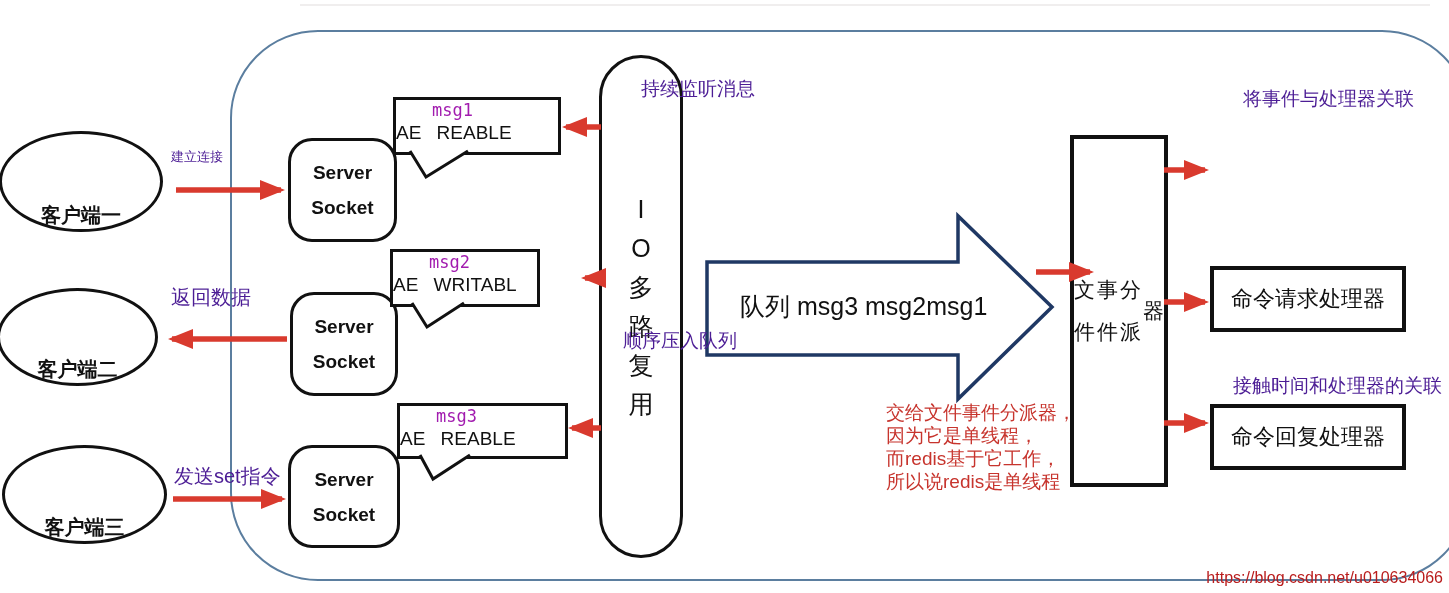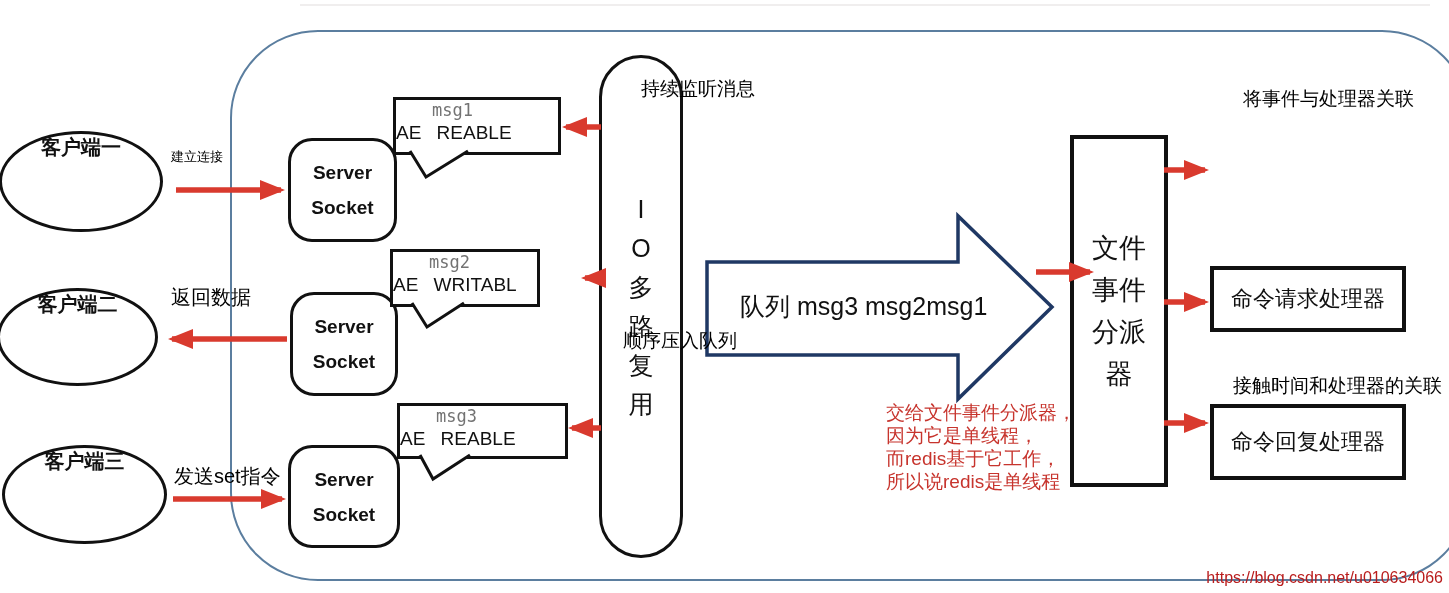--- a/index.html
+++ b/index.html
@@ -10,74 +10,74 @@
   .abs{position:absolute;box-sizing:border-box;}
   
   #container{
     left:230px;top:30px;width:1240px;height:551px;
     border:2.5px solid #5b7e9f;border-radius:88px;background:transparent;
   }
   #top-faint-line{left:300px;top:4px;width:1130px;height:2px;background:#f0eeee;}
   
   .client{
     border:3px solid #111;border-radius:50%;background:#fff;
-    display:flex;align-items:flex-start;justify-content:center;
+    display:flex;align-items:flex-end;justify-content:center;
     font-weight:bold;font-size:20px;font-family:Liberation Serif, serif;
   }
   #client-1{left:-1px;top:131px;width:164px;height:101px;}
   #client-2{left:-3px;top:288px;width:161px;height:98px;}
   #client-3{left:2px;top:445px;width:165px;height:99px;}
   
   .socket{
     border:3px solid #111;border-radius:24px;background:#fff;
     display:flex;flex-direction:column;align-items:center;justify-content:center;
     gap:16px;font-weight:bold;font-size:19px;line-height:19px;
   }
   #socket-1{left:288px;top:138px;width:109px;height:104px;}
   #socket-2{left:290px;top:292px;width:108px;height:104px;}
   #socket-3{left:288px;top:445px;width:112px;height:103px;}
   
   .bubble{border:3px solid #111;background:#fff;overflow:visible;}
   #bubble-1{left:393px;top:97px;width:168px;height:58px;}
   #bubble-2{left:390px;top:249px;width:150px;height:58px;}
   #bubble-3{left:397px;top:403px;width:171px;height:56px;}
   .bubble .tag{
-    color:#737373;font-family:"DejaVu Sans Mono",monospace;
+    color:#a21caf;font-family:"DejaVu Sans Mono",monospace;
     font-size:17px;line-height:17px;margin:2px 0 0 36px;
   }
   .bubble .evt{
     font-size:19px;line-height:30px;text-align:left;word-spacing:10px;
     margin-top:-1px;white-space:nowrap;
   }
   
   #multiplexer{
     left:599px;top:55px;width:84px;height:503px;
     border:3px solid #111;border-radius:45px;background:#fff;
     display:flex;flex-direction:column;align-items:center;justify-content:center;
     font-size:25px;line-height:39px;
   }
   
   #queue-label{left:740px;top:292px;font-size:25px;line-height:28px;white-space:nowrap;z-index:6;}
   
   #dispatcher{
     left:1070px;top:135px;width:98px;height:352px;border:4px solid #111;background:#fff;
-    display:flex;flex-direction:column;align-items:center;justify-content:center;
-    font-size:27px;line-height:42px;z-index:3;
+    display:flex;flex-direction:row;align-items:center;justify-content:center;
+    font-size:21px;line-height:42px;z-index:3;
   }
   
   .handler{
     border:4px solid #111;background:#fff;width:196px;
     display:flex;align-items:center;justify-content:center;
     font-size:22px;white-space:nowrap;
   }
   #handler-1{left:1210px;top:127px;height:64px;}
   #handler-2{left:1210px;top:266px;height:66px;}
-  #handler-3{left:1210px;top:404px;height:76px;}
-  
-  .rnote{color:#000000;white-space:nowrap;z-index:7;font-size:19px;line-height:21px;text-align:center;}
+  #handler-3{left:1210px;top:404px;height:66px;}
+  
+  .rnote{color:#4c1d95;white-space:nowrap;z-index:7;font-size:19px;line-height:21px;text-align:center;}
   #lbl-connect{left:171px;top:146px;font-size:13px;}
   #lbl-return{left:171px;top:287px;font-size:20px;}
   #lbl-sendset{left:174px;top:466px;font-size:20px;}
   #lbl-listen{left:641px;top:78px;}
   #lbl-enqueue{left:623px;top:330px;}
   #note-1{left:1243px;top:88px;}
   #note-2{left:1262px;top:237px;}
   #note-3{left:1233px;top:375px;}
   #annotation{left:886px;top:401px;font-size:19px;line-height:23px;white-space:nowrap;z-index:7;color:#c7342d;}
   

